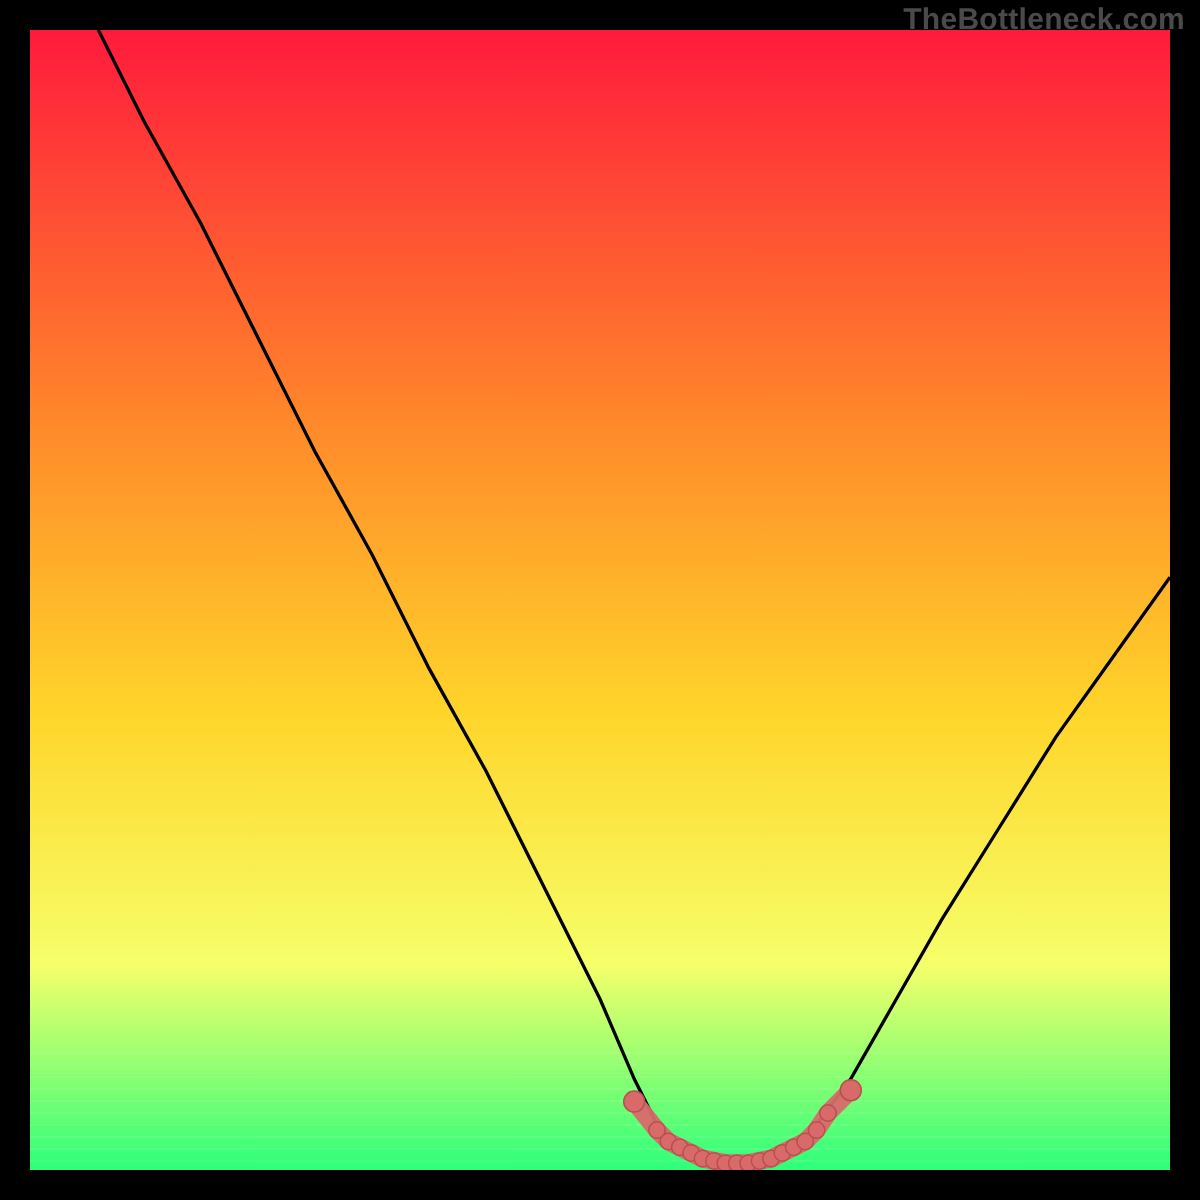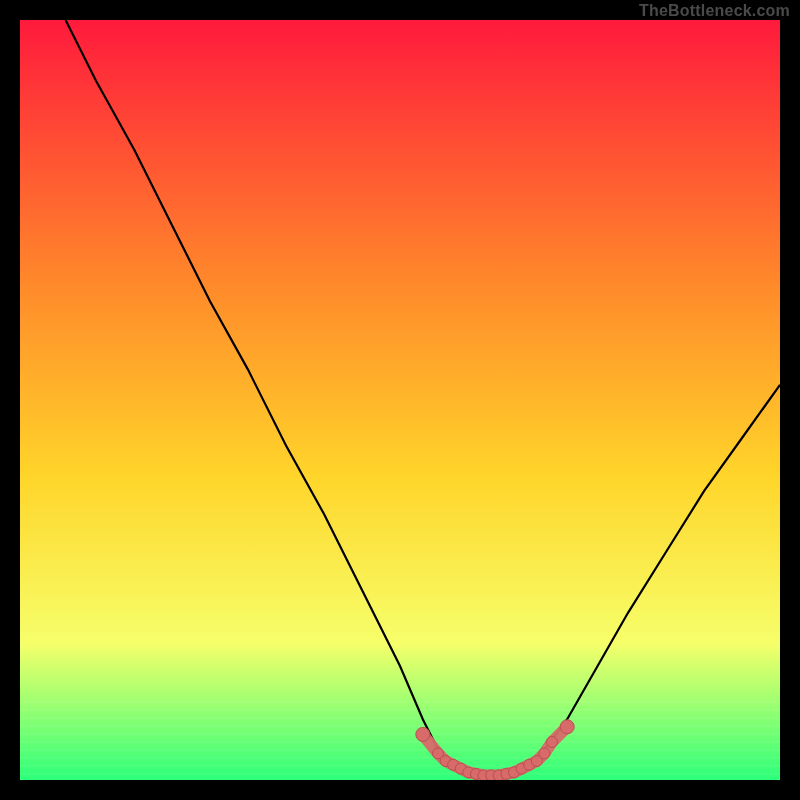--- a/index.html
+++ b/index.html
@@ -23,21 +23,21 @@
     top: 20px;
     width: 760px;
     height: 760px;
     overflow: hidden;
   }
   .attrib {
     position: absolute;
     top: 2px;
     right: 10px;
     color: #4a4a4a;
-    font-size: 16px;
+    font-size: 20px;
     font-weight: 600;
     letter-spacing: 0.2px;
   }
   svg { display: block; }
 </style>
 </head>
 <body>
 
 <div class="stage">
   <div class="attrib">TheBottleneck.com</div>

